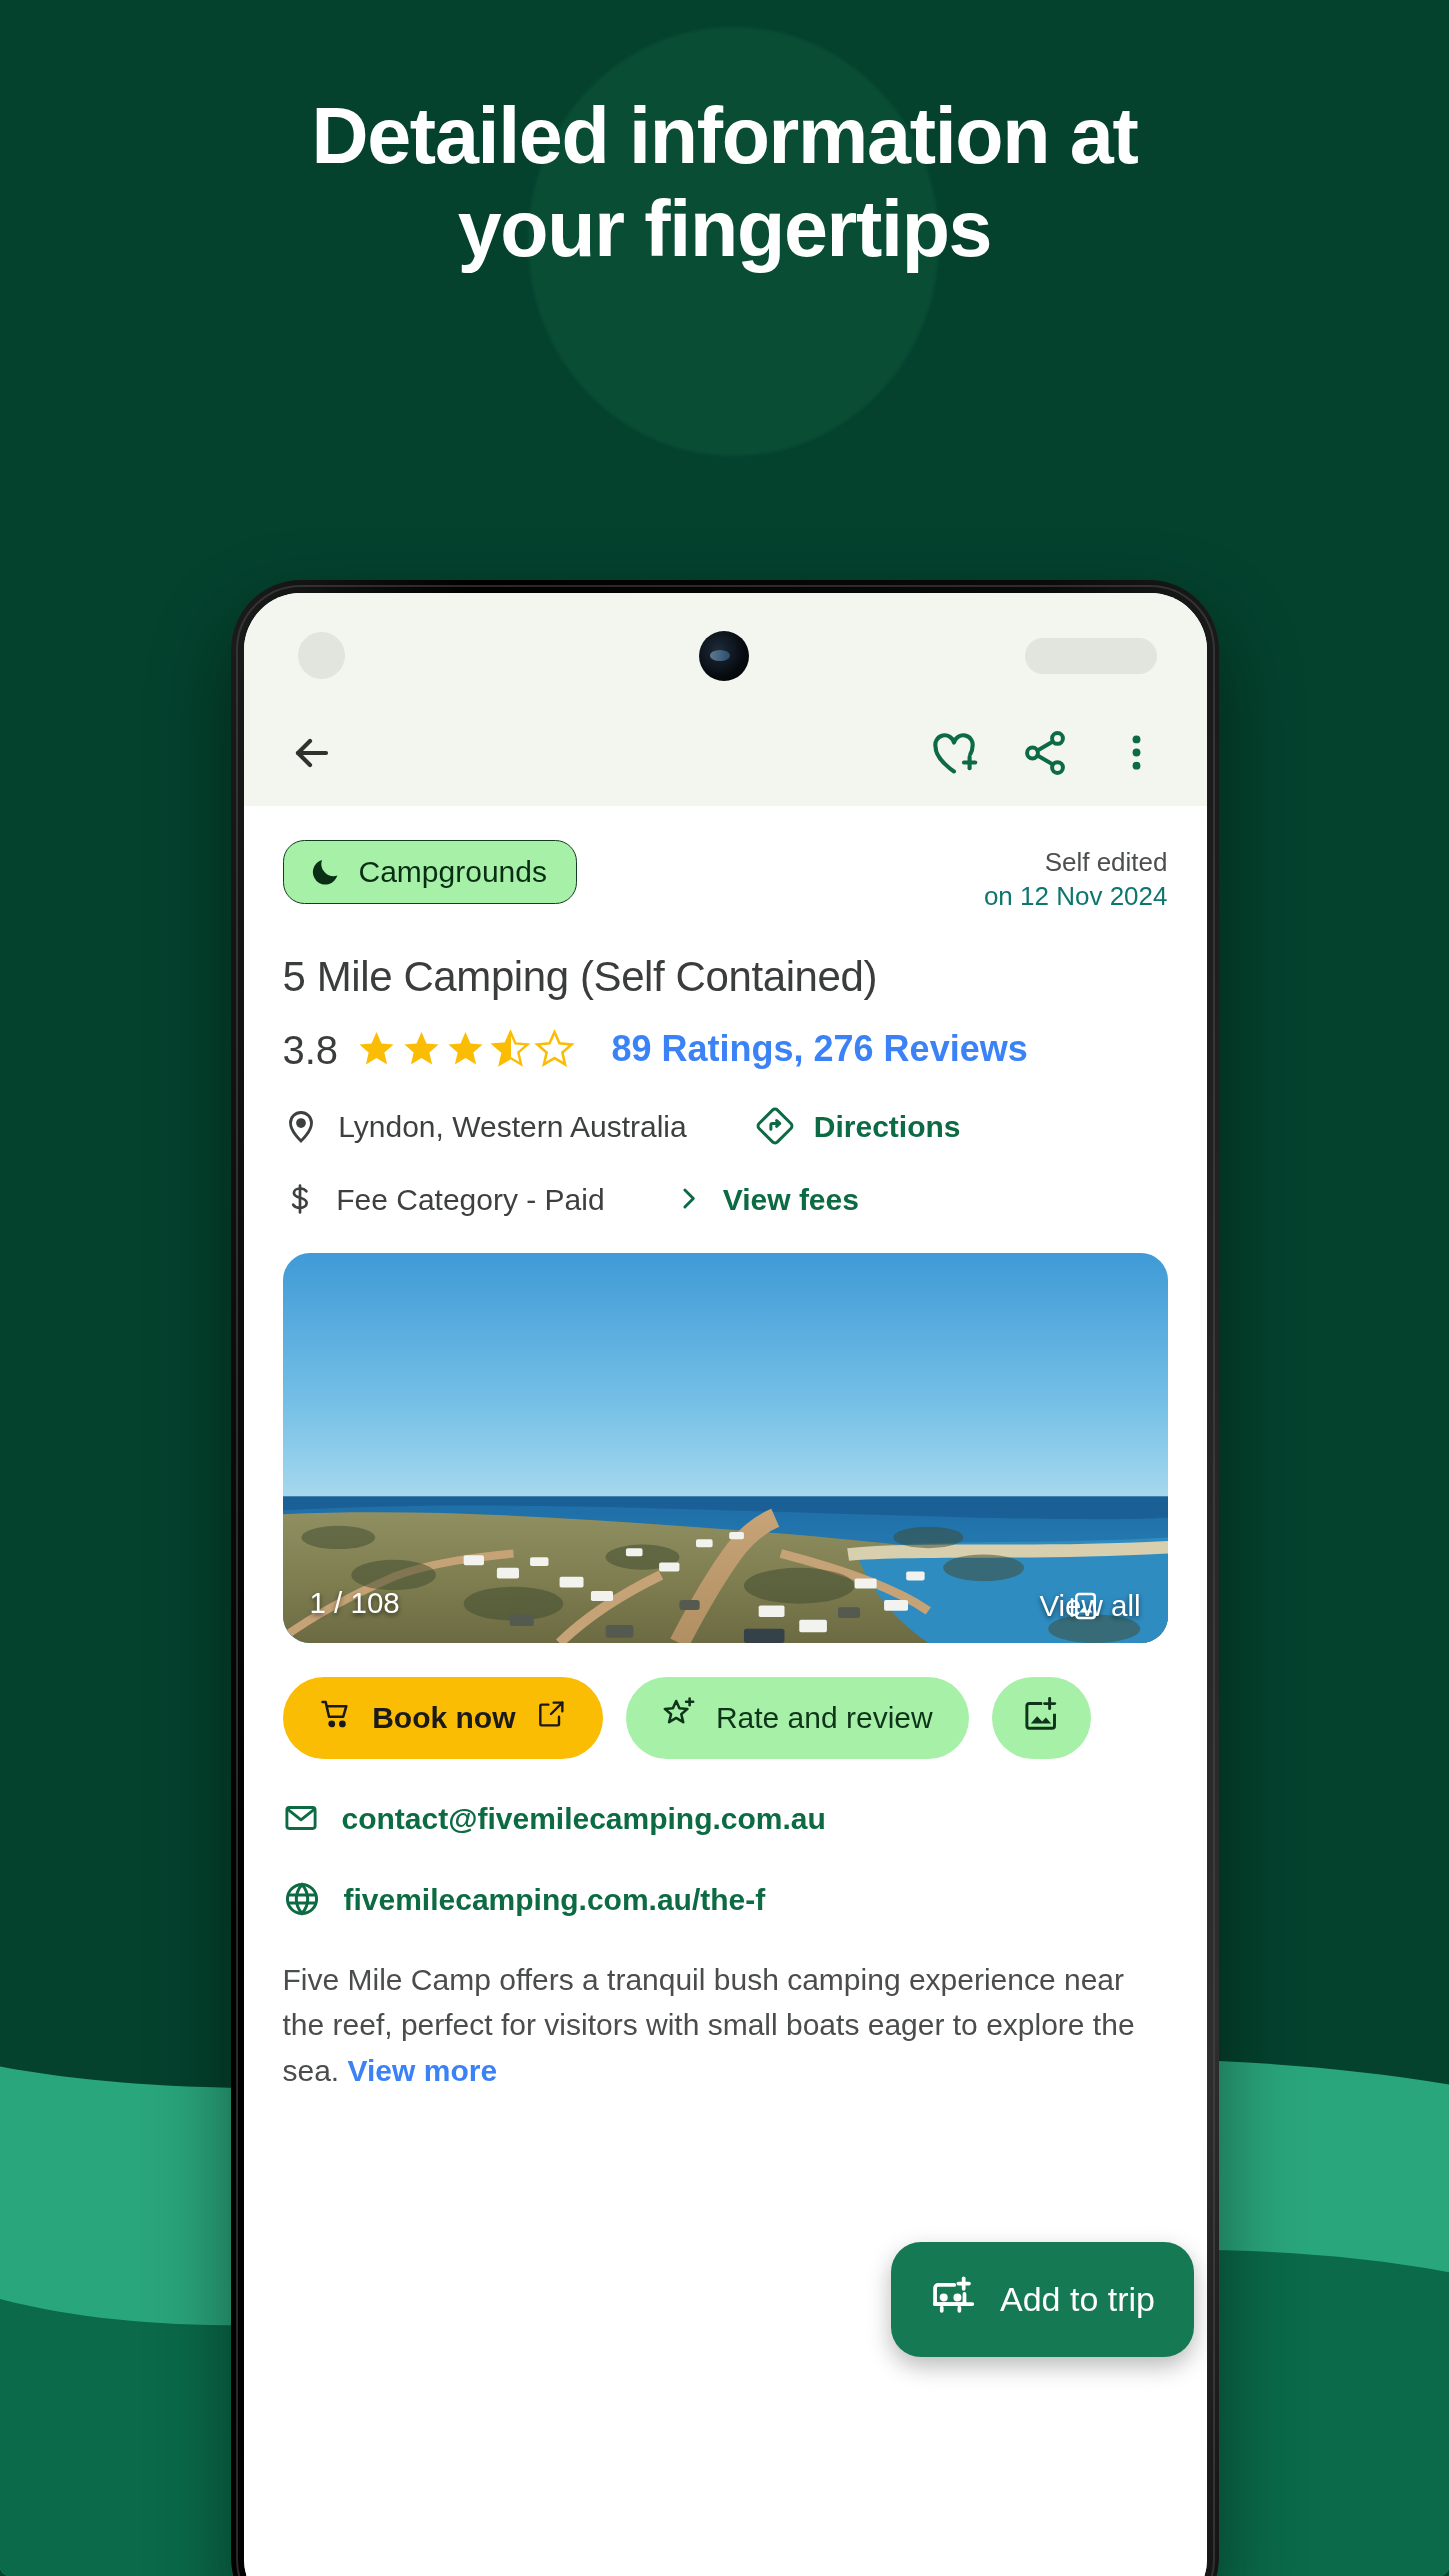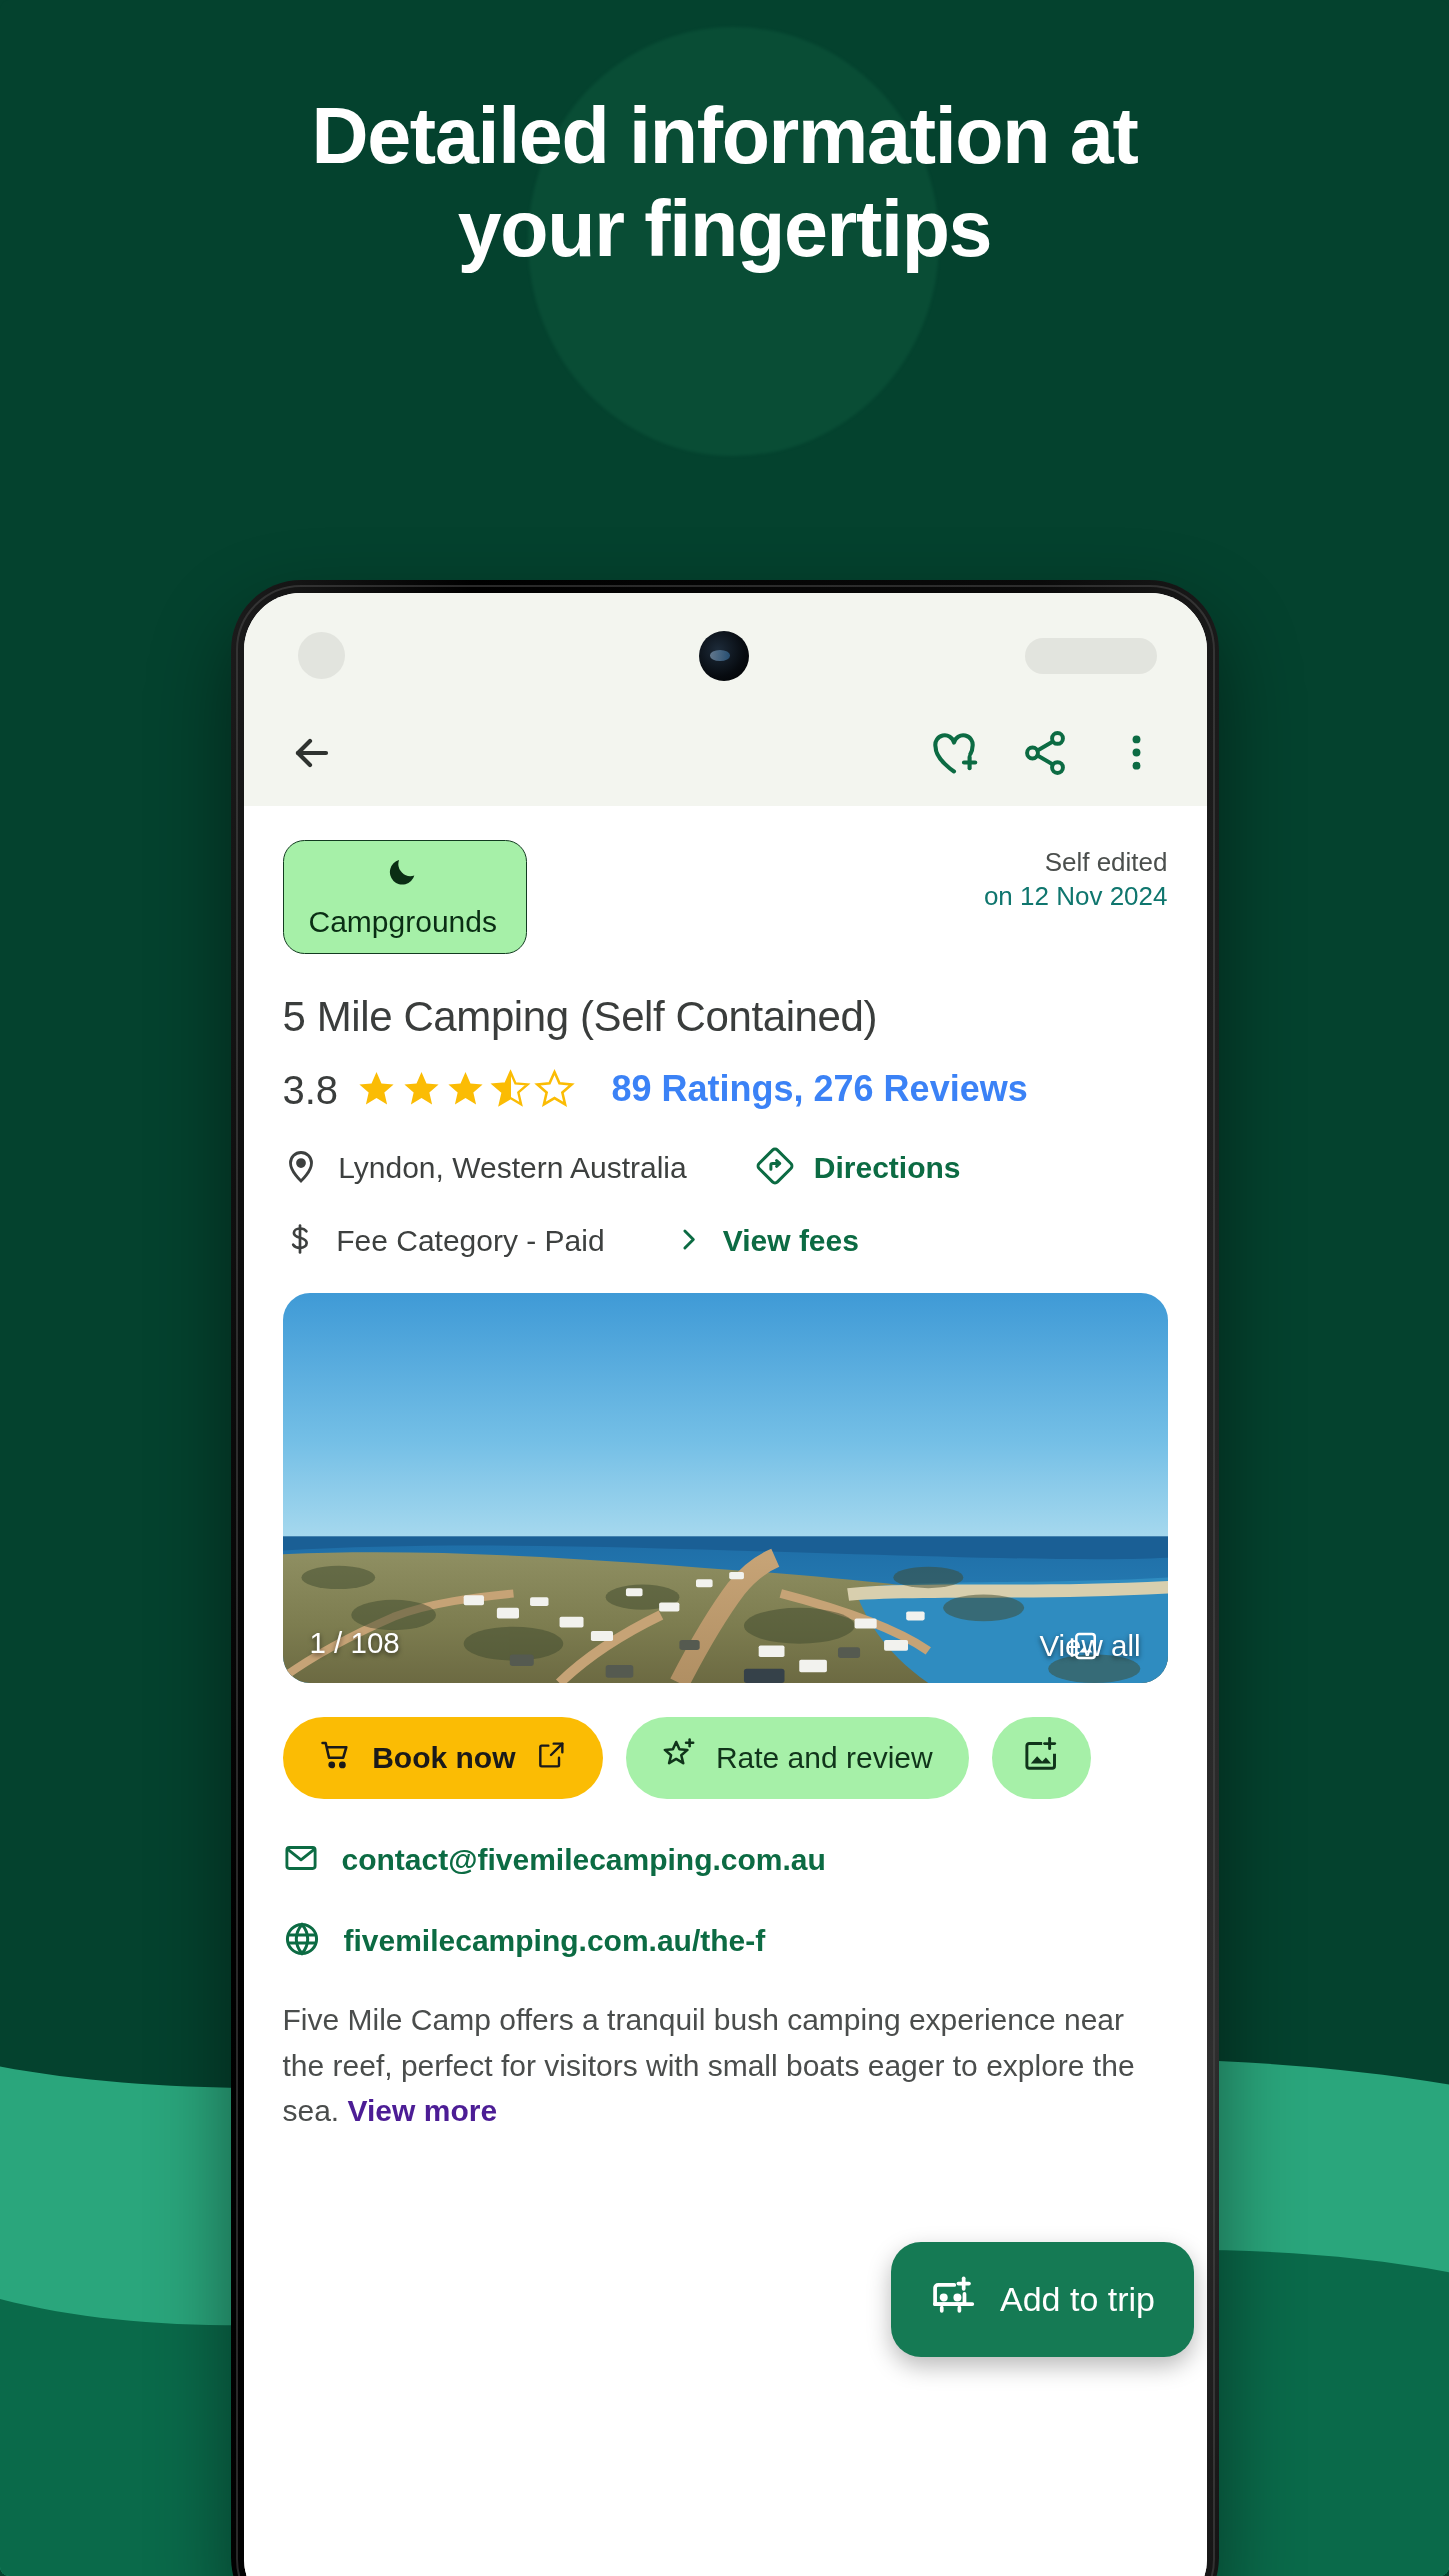--- a/index.html
+++ b/index.html
@@ -161,21 +161,20 @@
   .badge {
     display: inline-flex;
     align-items: center;
     gap: 16px;
     background: #a6f0a8;
     border: 1.8px solid #123b20;
     border-radius: 21.5px;
     padding: 14.3px 29px 14.3px 25px;
     font-size: 30px;
     color: #0a2e14;
-    flex-direction: column;
   }
   .badge svg { display:block; }
   .lastedit {
     text-align: right;
     line-height: 1.32;
     padding-top: 5.4px;
   }
   .lastedit .l1 { font-size: 26px; color: #4b4f4d; display:block; }
   .lastedit .l2 { font-size: 26px; color: #0f766e; display:block; }
 
@@ -261,21 +260,21 @@
     padding: 41px 39px 0 39px;
   }
   .contact-text { font-size: 30px; color: #0c6b43; font-weight: 600; }
 
   .desc {
     padding: 36px 39px 0 39px;
     font-size: 30px;
     line-height: 1.52;
     color: #4a4d4c;
   }
-  .desc .more { color: #4c1d95; font-weight: 700; }
+  .desc .more { color: #3b82f6; font-weight: 700; }
 
   
   .fab {
     position: absolute;
     right: 12.5px;
     bottom: 259px;
     display: flex;
     align-items: center;
     gap: 23px;
     background: #157a54;

